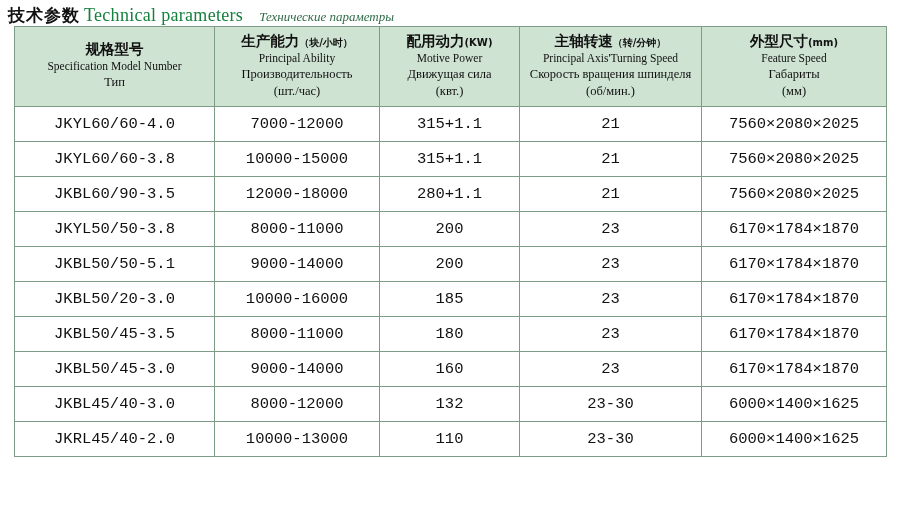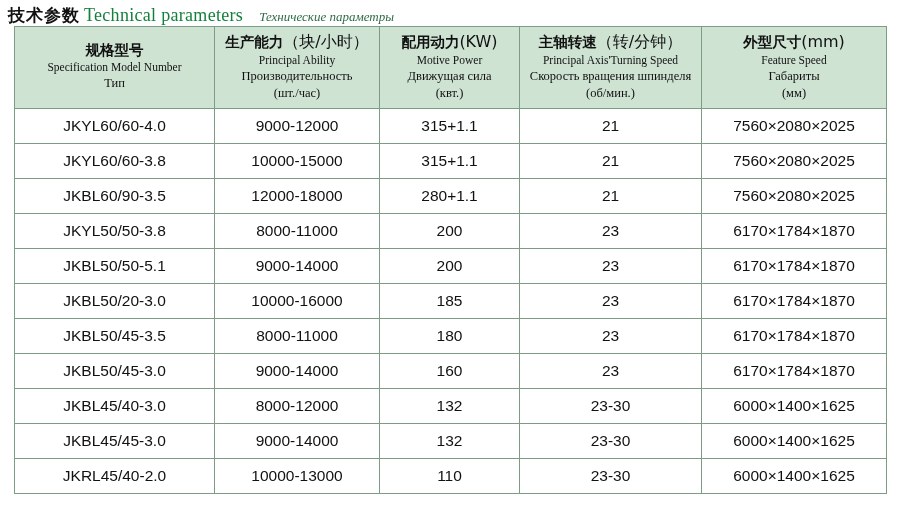--- a/index.html
+++ b/index.html
@@ -72,22 +72,22 @@
   }
   .h-cn {
     font-family: "DejaVu Sans", sans-serif;
     font-size: 14.5px;
     font-weight: bold;
     color: #111;
     display: block;
     line-height: 1.25;
   }
   .h-cn .unit {
-    font-size: 16px;
-    font-weight: normal;
+    font-size: 10px;
+    font-weight: bold;
     margin-top: 12px;
   }
   .h-en {
     font-family: "Liberation Serif", serif;
     font-size: 11.5px;
     color: #111;
     display: block;
     line-height: 1.3;
     margin-top: 1px;
   }
@@ -95,21 +95,21 @@
     font-family: "Liberation Serif", serif;
     font-size: 12.5px;
     color: #111;
     display: block;
     line-height: 1.25;
     margin-top: 1px;
   }
   tbody td {
     background: #ffffff;
     height: 30px;
-    font-family: Liberation Sans, sans-serif;
+    font-family: Liberation Mono, monospace;
     font-size: 15.5px;
     color: #111;
     padding: 2px 2px;
   }
   col.c0 { width: 200px; }
   col.c1 { width: 165px; }
   col.c2 { width: 140px; }
   col.c3 { width: 182px; }
   col.c4 { width: 185px; }
 </style>
@@ -162,21 +162,21 @@
             <span class="h-cn"><span>外型尺寸</span><span class="unit">(mm)</span></span>
             <span class="h-en">Feature Speed</span>
             <span class="h-ru">Габариты</span>
             <span class="h-ru">(мм)</span>
           </th>
         </tr>
       </thead>
       <tbody>
           <tr>
             <td>JKYL60/60-4.0</td>
-            <td>9000-12000</td>
+            <td>7000-12000</td>
             <td>315+1.1</td>
             <td>21</td>
             <td>7560×2080×2025</td>
           </tr>
           <tr>
             <td>JKYL60/60-3.8</td>
             <td>10000-15000</td>
             <td>315+1.1</td>
             <td>21</td>
             <td>7560×2080×2025</td>
@@ -224,27 +224,20 @@
             <td>6170×1784×1870</td>
           </tr>
           <tr>
             <td>JKBL45/40-3.0</td>
             <td>8000-12000</td>
             <td>132</td>
             <td>23-30</td>
             <td>6000×1400×1625</td>
           </tr>
           <tr>
-            <td>JKBL45/45-3.0</td>
-            <td>9000-14000</td>
-            <td>132</td>
-            <td>23-30</td>
-            <td>6000×1400×1625</td>
-          </tr>
-          <tr>
             <td>JKRL45/40-2.0</td>
             <td>10000-13000</td>
             <td>110</td>
             <td>23-30</td>
             <td>6000×1400×1625</td>
           </tr>
         </tbody>
     </table>
   </div>
 

